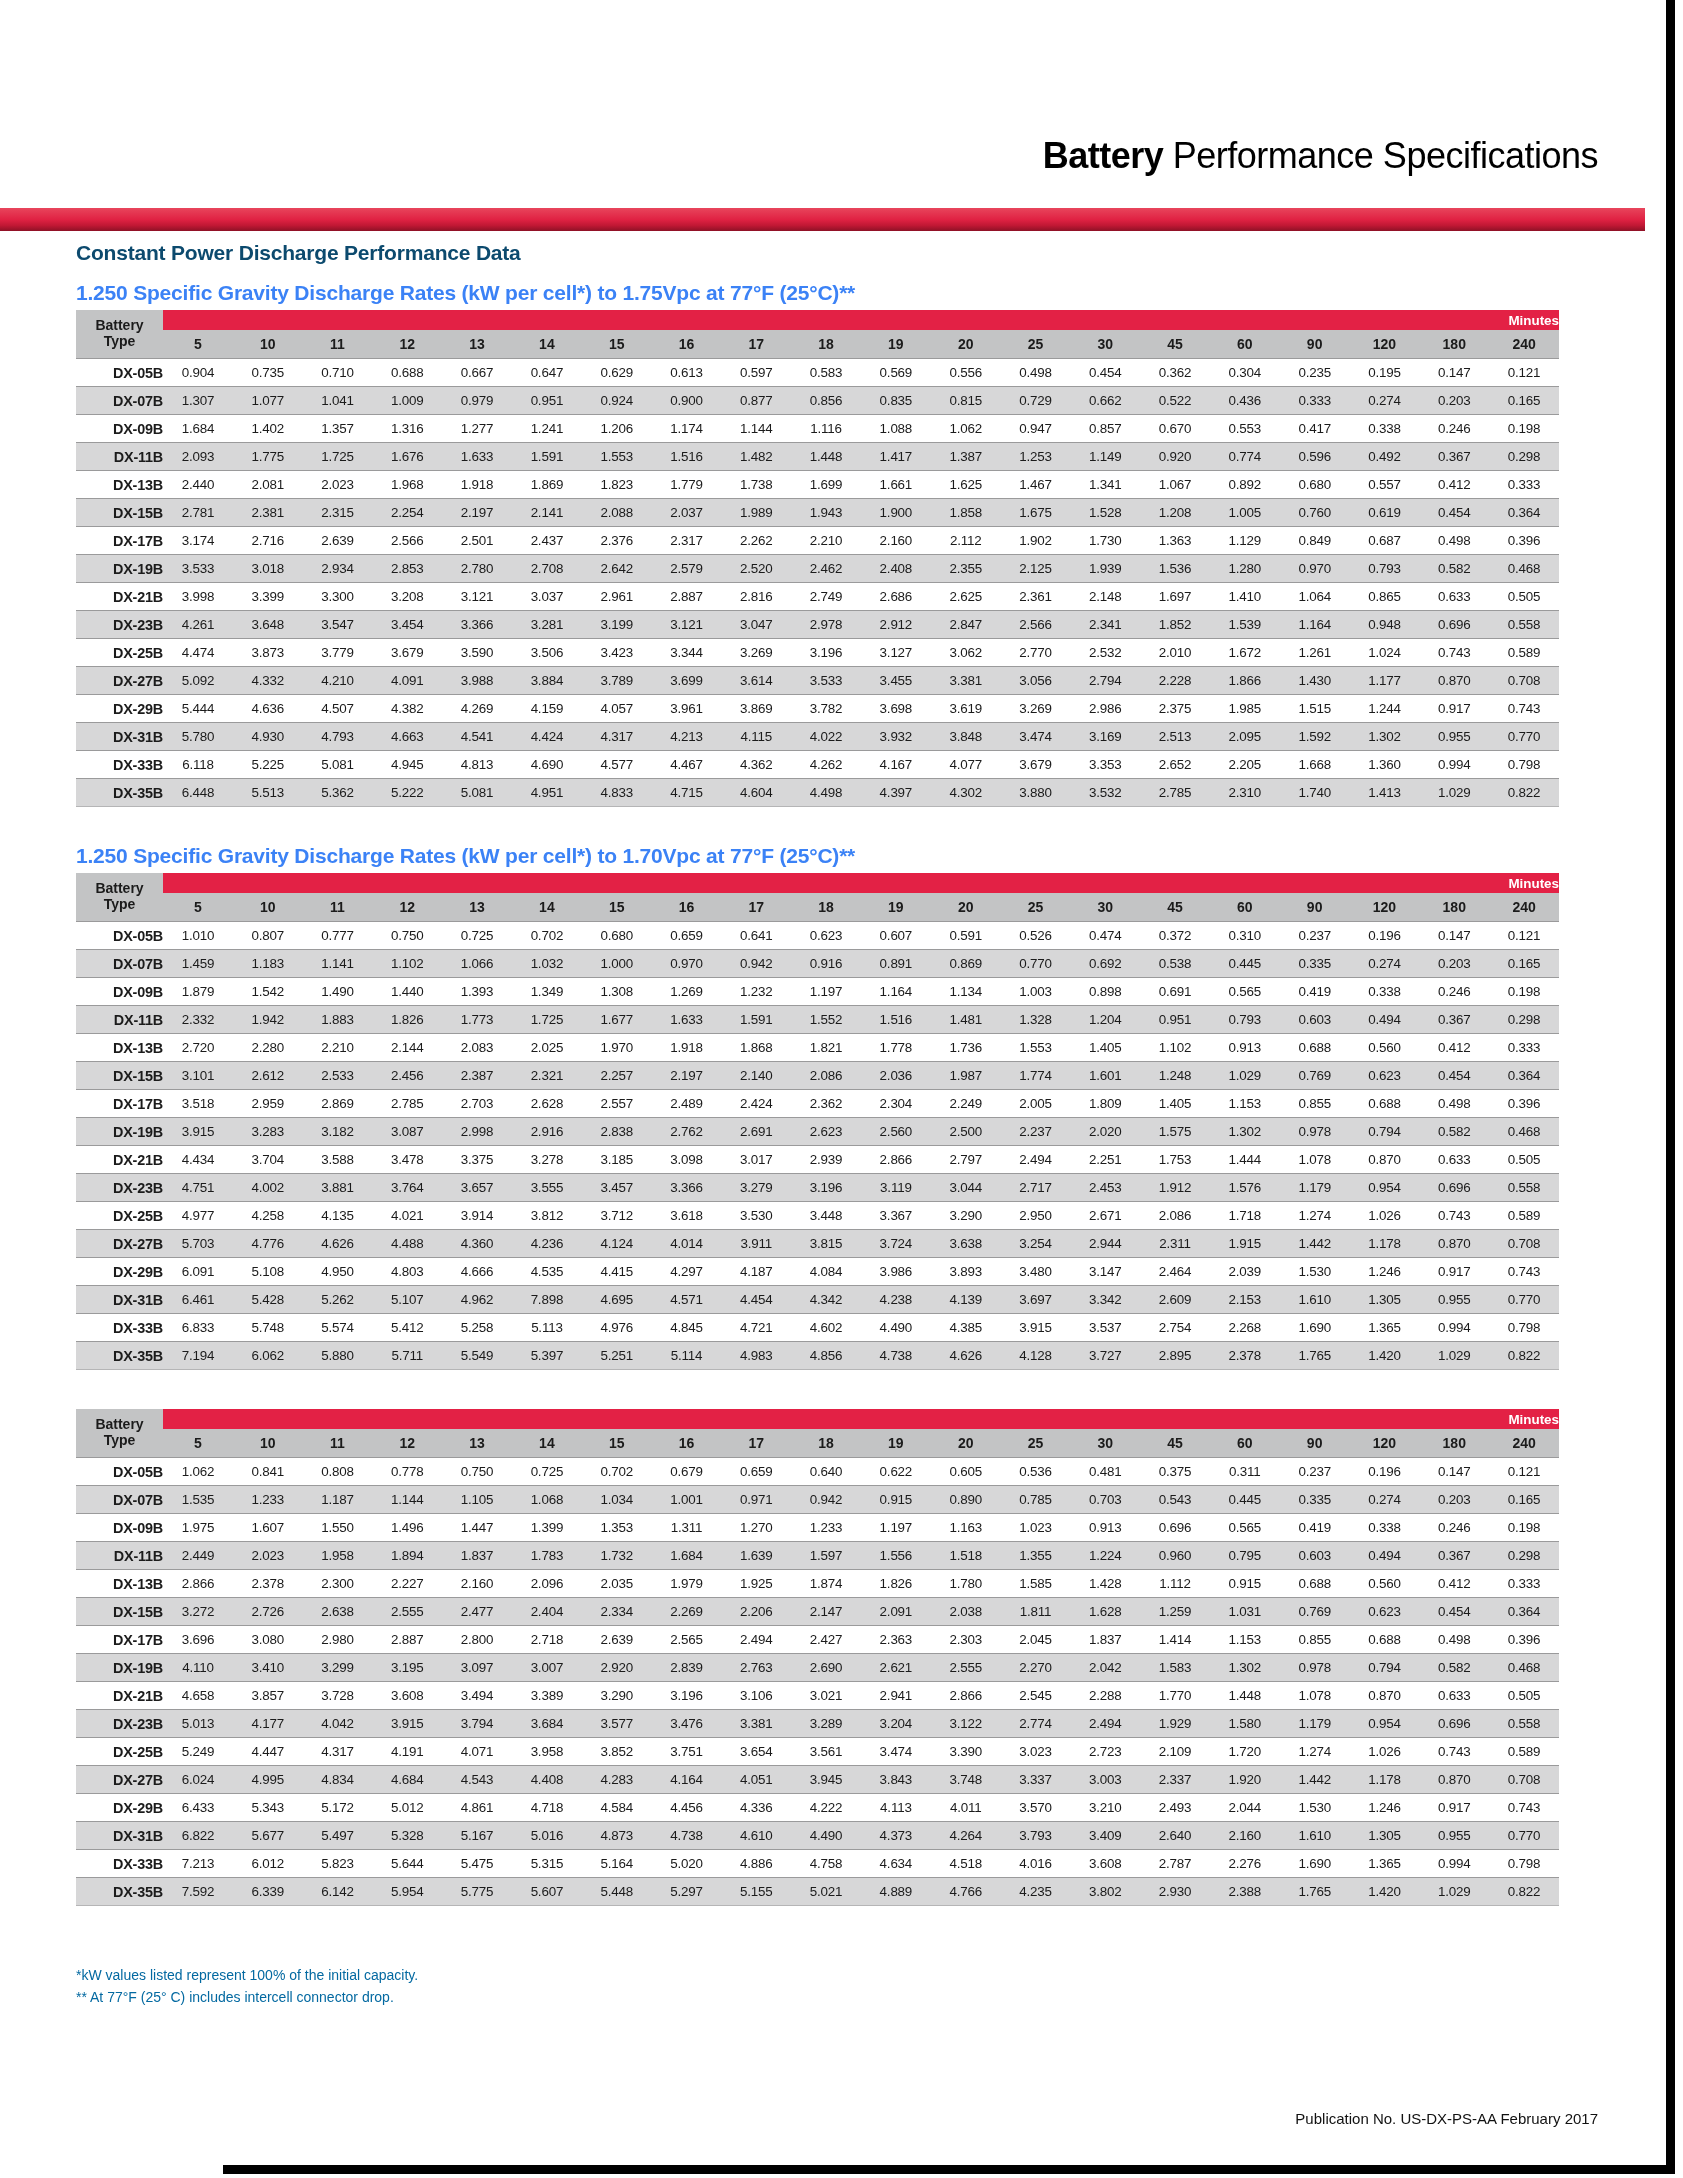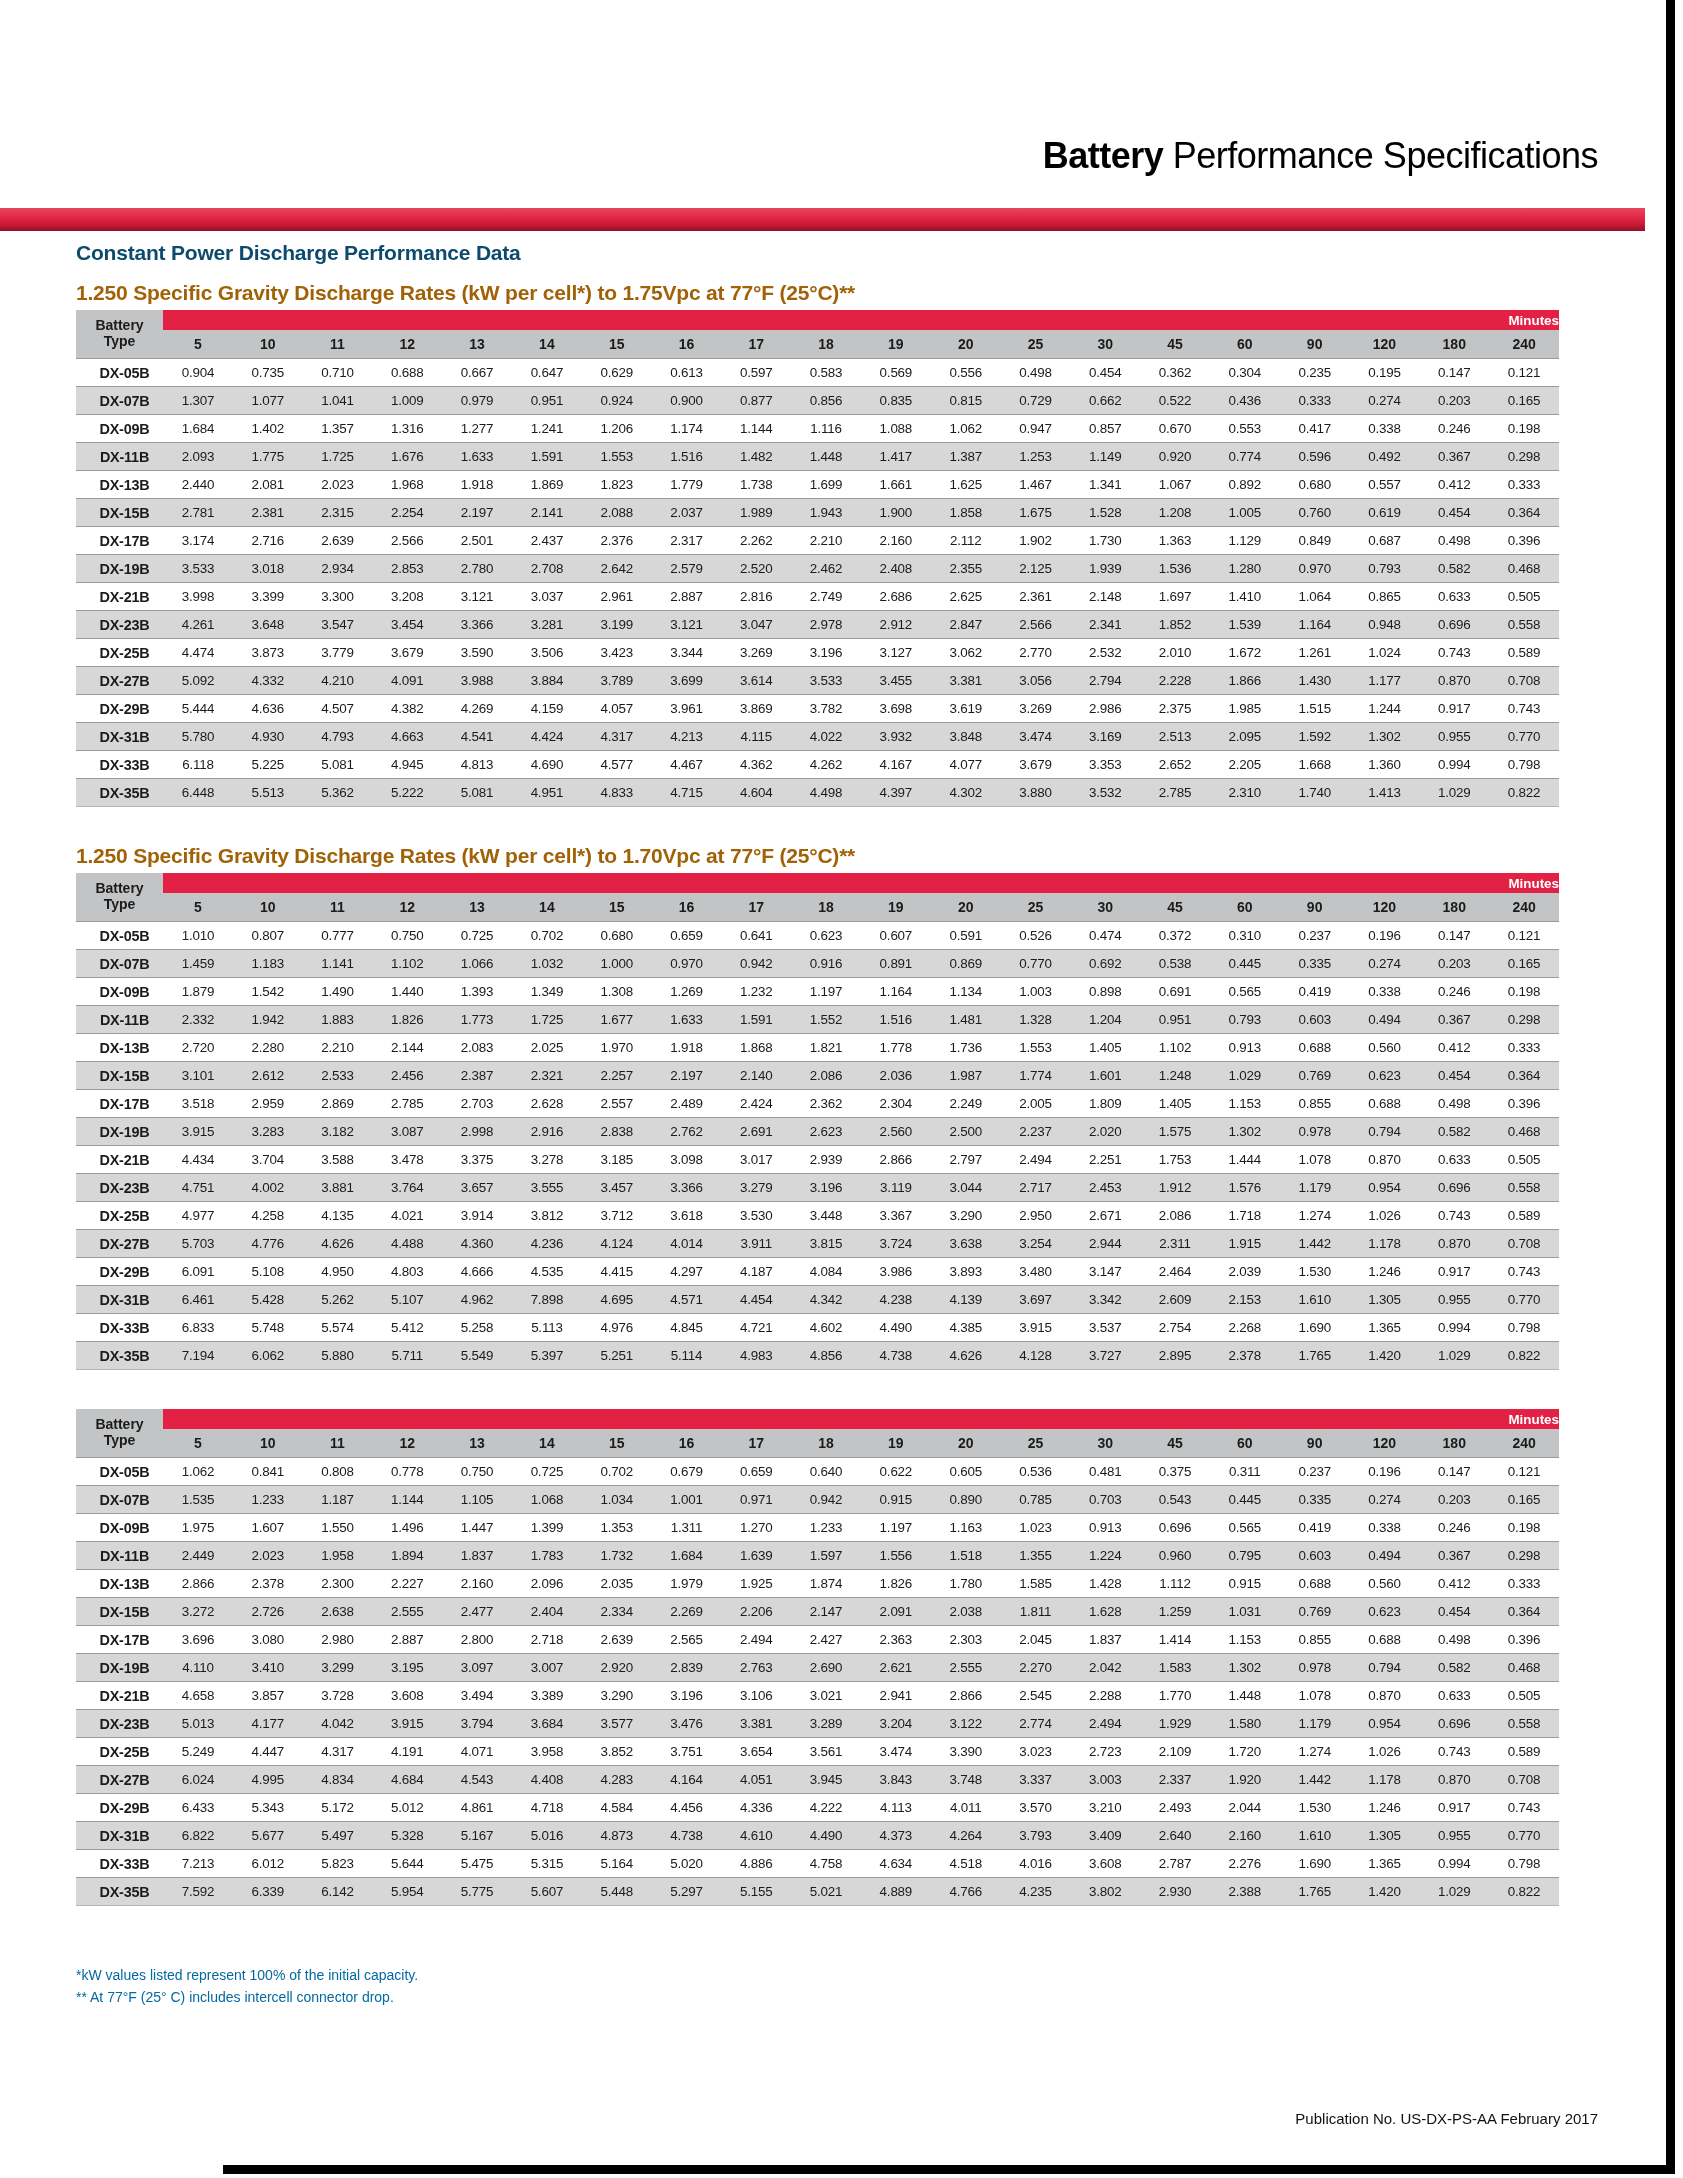--- a/index.html
+++ b/index.html
@@ -10,32 +10,32 @@
   .doc-title .t-bold{font-weight:700;}
   .doc-title .t-light{font-weight:400;}
 
   .red-bar{position:absolute;top:208px;left:0;width:1645px;height:23px;
     background:linear-gradient(to bottom,#e8455c 0%,#e02243 50%,#c01834 76%,#8e1126 100%);}
 
   .section-heading{position:absolute;top:241px;left:76px;margin:0;font-size:21px;font-weight:700;color:#0c4a6e;letter-spacing:-0.2px;}
 
   .tbl-block{position:absolute;left:76px;width:1483px;}
   #tb0{top:281px;} #tb1{top:844px;} #tb2{top:1409px;}
-  .tbl-title{margin:0 0 5px 0;font-size:21px;font-weight:700;color:#a16207;letter-spacing:-0.2px;}
+  .tbl-title{margin:0 0 5px 0;font-size:21px;font-weight:700;color:#3b82f6;letter-spacing:-0.2px;}
 
   table.spec-table{width:1483px;border-collapse:collapse;table-layout:fixed;}
   table.spec-table th,table.spec-table td{padding:0;}
   th.battery-th{width:87px;background:#c3c4c5;font-size:14px;font-weight:700;text-align:center;line-height:1.12;vertical-align:middle;}
   th.minutes-th{background:#e32145;color:#fff;font-size:13.4px;font-weight:700;height:20px;text-align:right;vertical-align:middle;}
   tr.cols th{background:#c3c4c5;font-size:14px;font-weight:700;height:28px;text-align:center;vertical-align:middle;}
   tbody tr{height:28px;border-top:1px solid #9a9a9b;}
   tbody tr:last-child{border-bottom:1px solid #b5b5b6;}
   tbody tr:nth-child(even){background:#d7d7d8;}
   tbody td{text-align:center;font-size:13.4px;font-weight:400;color:#1b1b1b;vertical-align:middle;letter-spacing:-0.2px;}
-  tbody td.batt{text-align:center;padding-left:10px;font-weight:700;font-size:14.4px;margin-top:28px;}
+  tbody td.batt{text-align:right;padding-left:10px;font-weight:700;font-size:14.4px;margin-top:28px;}
 
   .fn{position:absolute;left:76px;margin:0;font-size:14px;color:#0369a1;}
   #fn1{top:1967px;} #fn2{top:1989px;}
   .pub{position:absolute;right:85px;top:2110px;font-size:15px;color:#111;white-space:nowrap;}
 
   .edge-right{position:absolute;top:0;right:8px;width:9px;height:2165px;background:#000;}
   .edge-bottom{position:absolute;left:223px;right:8px;bottom:4px;height:9px;background:#000;}
 </style>
 </head>
 <body>

